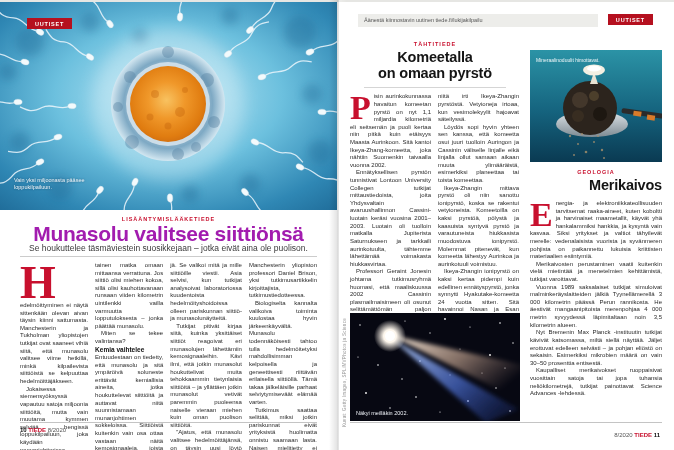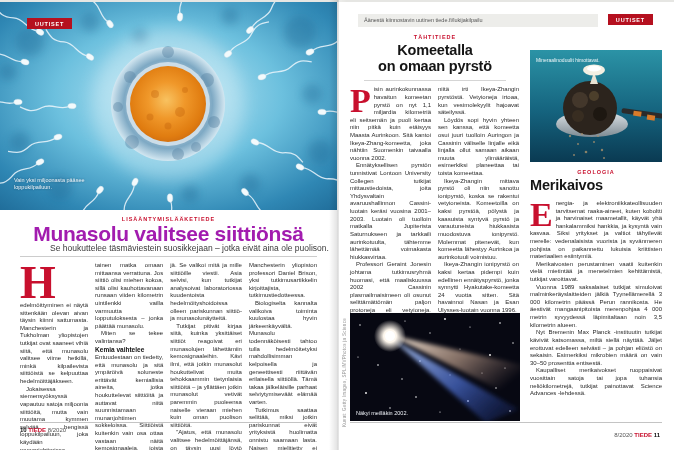--- a/index.html
+++ b/index.html
@@ -13,52 +13,52 @@
   .badge{position:absolute;background:#b5101f;color:#fff;font-size:5.5px;font-weight:bold;
          letter-spacing:0.8px;padding:3px 8px 2px 8px;z-index:30;}
   .hero{position:absolute;top:0;left:0;width:337px;height:208px;overflow:hidden;}
   .hero-caption{position:absolute;top:175px;left:14px;width:78px;color:#f4fbff;font-size:5.5px;
                 line-height:1.35;z-index:20;text-shadow:0 0 2px rgba(0,40,70,.6);}
   .kicker{position:absolute;width:100%;text-align:center;color:#c8102e;font-weight:bold;
           font-size:5.5px;letter-spacing:1px;}
   .headline{position:absolute;width:100%;text-align:center;color:#a21caf;font-weight:bold;
             letter-spacing:-0.3px;}
   #hl-l{top:220px;font-size:21px;}
-  .subtitle{position:absolute;top:241px;width:100%;text-align:center;font-size:8.5px;color:#3a3a3a;padding-left:21px;}
+  .subtitle{position:absolute;top:241px;width:100%;text-align:center;font-size:8.5px;color:#3a3a3a;}
   .rule{position:absolute;border-top:1px solid #cccccc;height:0;}
   .cols{position:absolute;display:flex;}
   .col{font-size:6px;line-height:1.27;text-align:justify;color:#2a2a2a;}
   .col p{margin:0;}
   .col p.ind{text-indent:6px;}
   .dropcap{float:left;color:#c8102e;font-weight:bold;font-family:"Liberation Serif",serif;}
   .dc-big{font-size:46px;line-height:38px;margin:2px 3px 0 0;}
   .dc-med{font-size:34px;line-height:28px;margin:1px 3px 0 0;}
   .subhead{font-weight:bold;font-size:6.5px;margin:4px 0 1px 0;color:#111;}
   .footer{position:absolute;font-size:6px;color:#555;z-index:10;}
   .footer b{color:#111;} .footer .brand{color:#c8102e;font-weight:bold;}
   .topbar{position:absolute;top:12px;left:21px;width:240px;height:13px;background:#ededea;
           font-size:5.5px;color:#555;line-height:13px;padding-left:6px;box-sizing:border-box;}
   
-  #comet{position:absolute;left:13px;top:32px;width:170px;}
+  #comet{position:absolute;left:13px;top:39px;width:170px;}
   #comet .k{position:static;display:block;text-align:center;color:#c8102e;font-weight:bold;font-size:5.5px;letter-spacing:1px;}
   #comet h2{margin:3px 0 0 0;text-align:center;font-size:14.5px;line-height:1.08;color:#151515;letter-spacing:-0.2px;}
   #comet .hr{border-top:1px solid #d5d5d5;margin:6px 14px 5px 14px;}
   #comet .cols2{display:flex;gap:7px;}
   #comet .c{width:81px;font-size:6px;line-height:1.27;text-align:justify;color:#2a2a2a;}
   #comet .c p{margin:0;} #comet .c p.ind{text-indent:6px;}
   .comet-img{position:absolute;left:13px;top:311px;width:170px;height:108px;overflow:hidden;}
   .comet-cap{position:absolute;left:19px;top:408px;color:#eef2f8;font-size:5.5px;z-index:20;}
   .photo-credit{position:absolute;left:5px;top:316px;font-size:4.5px;color:#8a8a8a;
                 writing-mode:vertical-rl;transform:rotate(180deg);letter-spacing:0.3px;}
   
   #mining{position:absolute;left:193px;top:48px;width:132px;}
   .mining-img{position:relative;width:132px;height:112px;overflow:hidden;}
   .mining-cap{position:absolute;top:7px;left:6px;color:#eef6f8;font-size:5px;line-height:1.35;z-index:5;}
   #mining .k{display:block;text-align:center;color:#c8102e;font-weight:bold;font-size:5.5px;letter-spacing:1px;margin-top:7px;}
-  #mining h2{margin:3px 0 0 0;text-align:left;font-size:14.5px;line-height:1.1;color:#151515;letter-spacing:-0.2px;}
+  #mining h2{margin:3px 0 0 0;text-align:right;font-size:14.5px;line-height:1.1;color:#151515;letter-spacing:-0.2px;}
   #mining .body{margin-top:6px;font-size:6px;line-height:1.27;text-align:justify;color:#2a2a2a;}
   #mining .body p{margin:0;} #mining .body p.ind{text-indent:6px;}
 </style>
 </head>
 <body>
 
 <div id="canvas">
 
   <div class="page" id="page-l">
 

